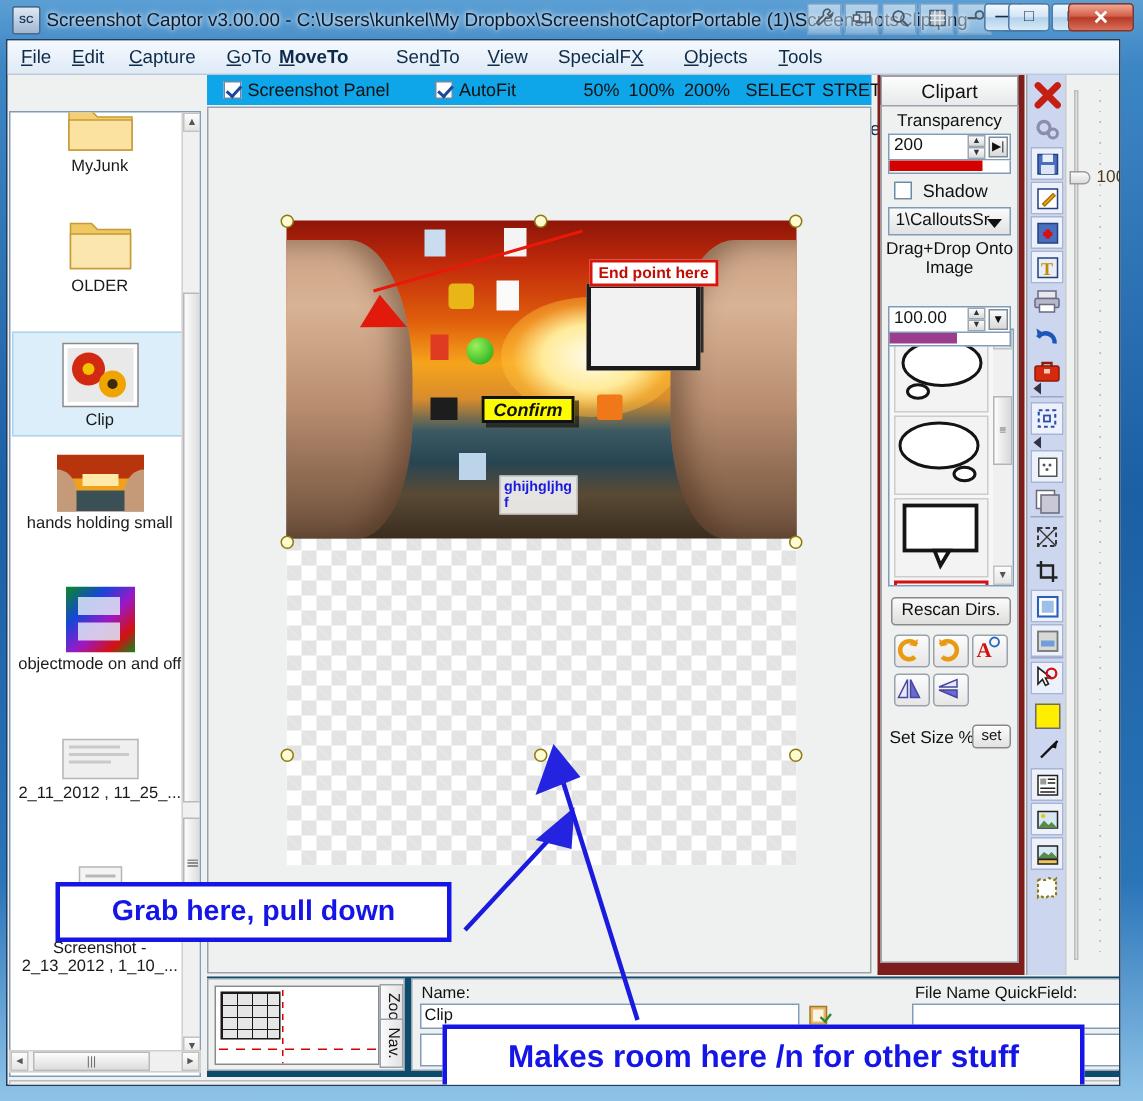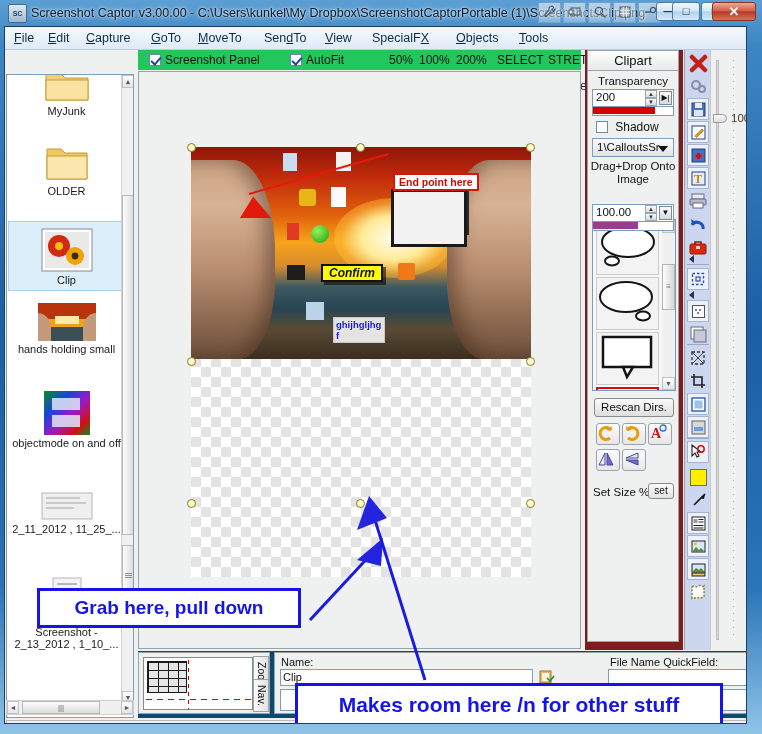--- a/index.html
+++ b/index.html
@@ -113,21 +113,21 @@
   }
   #lefththumb{
     position:absolute;left:15px;top:0px;width:78px;height:13px;
     background:linear-gradient(to bottom,#fdfdfd,#dcdcdc);
     border:1px solid #b9b9b9;box-sizing:border-box;
     font-size:8px;text-align:center;line-height:11px;color:#666;
   }
   
   #topstrip{
     position:absolute;left:133px;top:0px;width:443px;height:20px;
-    background:#22c55e;
+    background:#0ea5e9;
     text-decoration:underline;
   }
   .chkbox{
     display:inline-block;width:12px;height:12px;background:#fff;
     border:1px solid #6b8aa6;box-sizing:border-box;vertical-align:-2px;
     position:relative;
   }
   .chkbox.on::after{
     content:"";position:absolute;left:3px;top:0px;width:4px;height:8px;
     border:solid #17489c;border-width:0 2px 2px 0;transform:rotate(42deg);
@@ -429,21 +429,21 @@
       </div>
   </div>
 
   <div id="client">
 
     <div id="menubar">
       <div class="menuitem" style="left:4px;"><u>F</u>ile</div>
       <div class="menuitem" style="left:38px;"><u>E</u>dit</div>
       <div class="menuitem" style="left:76px;"><u>C</u>apture</div>
       <div class="menuitem" style="left:141px;"><u>G</u>oTo</div>
-      <div class="menuitem" style="left:188px;"><u>M</u>oveTo</div>
+      <div class="menuitem" style="left:176px;font-weight:bold;"><u>M</u>oveTo</div>
       <div class="menuitem" style="left:254px;">Sen<u>d</u>To</div>
       <div class="menuitem" style="left:315px;"><u>V</u>iew</div>
       <div class="menuitem" style="left:362px;">SpecialF<u>X</u></div>
       <div class="menuitem" style="left:446px;"><u>O</u>bjects</div>
       <div class="menuitem" style="left:509px;"><u>T</u>ools</div>
       <div class="menuitem" style="left:561px;margin-top:48px;"><u>H</u>elp</div>
     </div>
 
     <div id="body">
 

